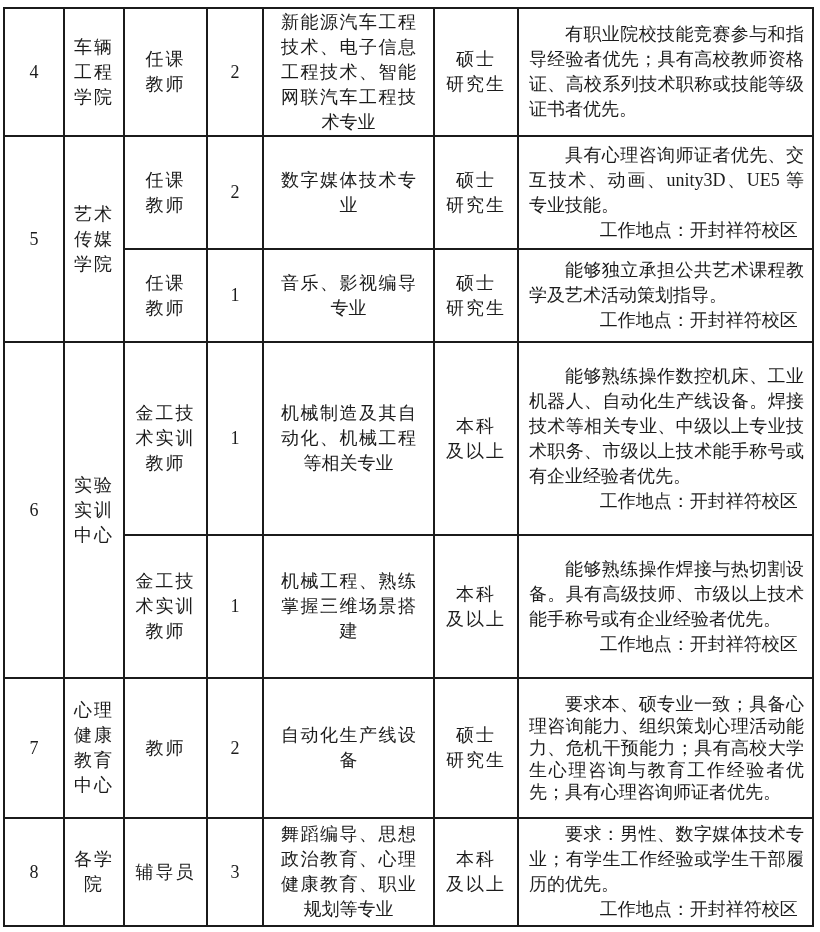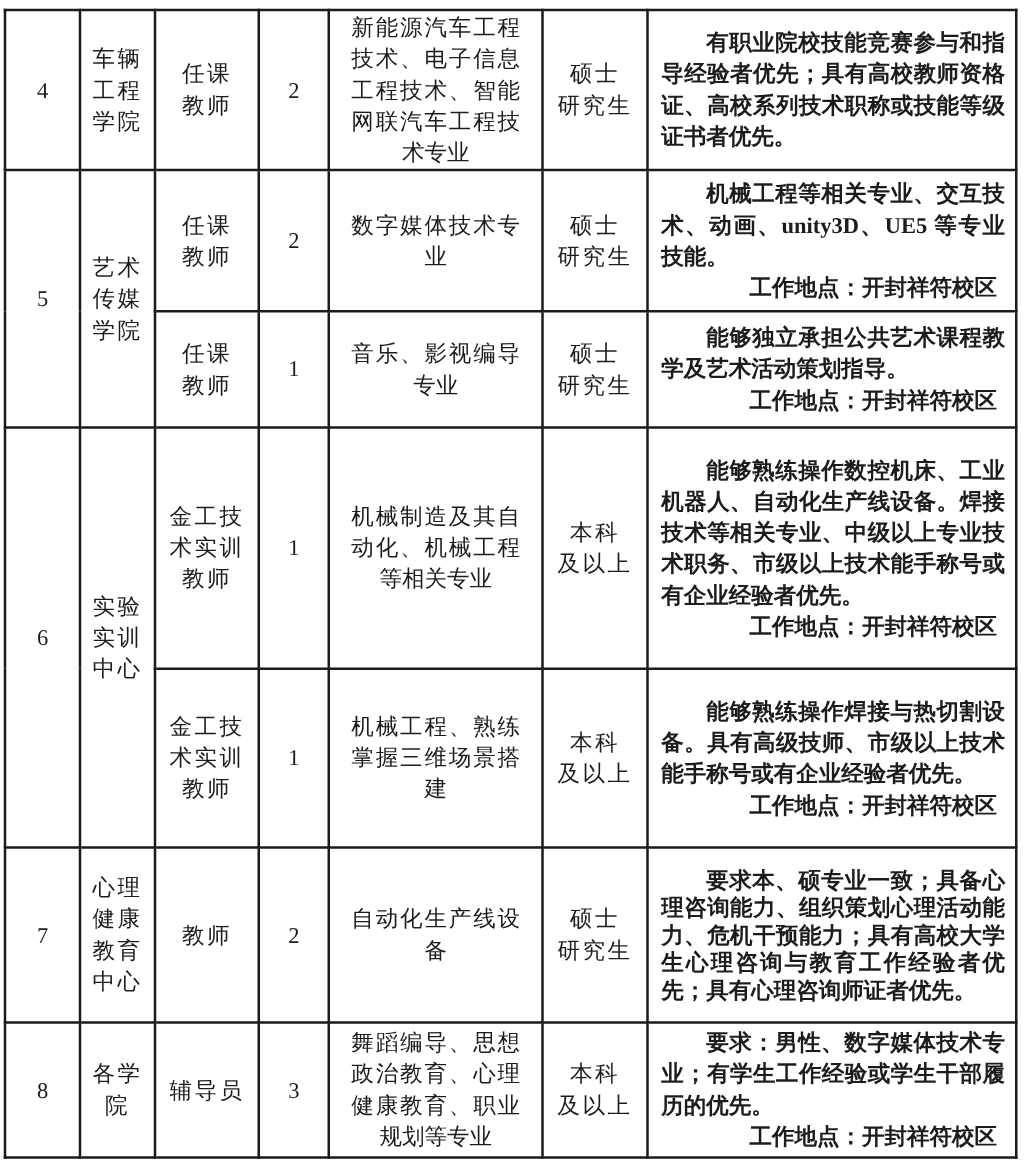--- a/index.html
+++ b/index.html
@@ -51,21 +51,21 @@
   
   .c-major .major-text {
     text-align: justify;
     text-align-last: center;
     -moz-text-align-last: center;
     text-justify: inter-character;
     padding: 0 17px;
   }
 
   
-  .c-req { text-align: left; font-weight: bold; }
+  .c-req { text-align: left; }
   .c-req .req-main {
     text-align: justify;
     text-justify: inter-character;
     text-indent: 2em;
     padding: 0 8px 0 10px;
   }
   .c-req .req-loc {
     text-indent: 1.8em;
     padding: 0 8px 0 10px;
     white-space: nowrap;
@@ -114,21 +114,21 @@
 学院</td>
       <td class="c-pos pre">任课
 教师</td>
       <td class="c-count">2</td>
       <td class="c-major">
         <div class="major-text">数字媒体技术专业</div>
       </td>
       <td class="c-degree pre">硕士
 研究生</td>
       <td class="c-req">
-        <div class="req-main">机械工程等相关专业、交互技术、动画、unity3D、UE5 等专业技能。</div>
+        <div class="req-main">具有心理咨询师证者优先、交互技术、动画、unity3D、UE5 等专业技能。</div>
         <div class="req-loc">工作地点：开封祥符校区</div>
       </td>
     </tr>
     <tr class="h-r5b">
       <td class="c-pos pre">任课
 教师</td>
       <td class="c-count">1</td>
       <td class="c-major">
         <div class="major-text">音乐、影视编导专业</div>
       </td>

